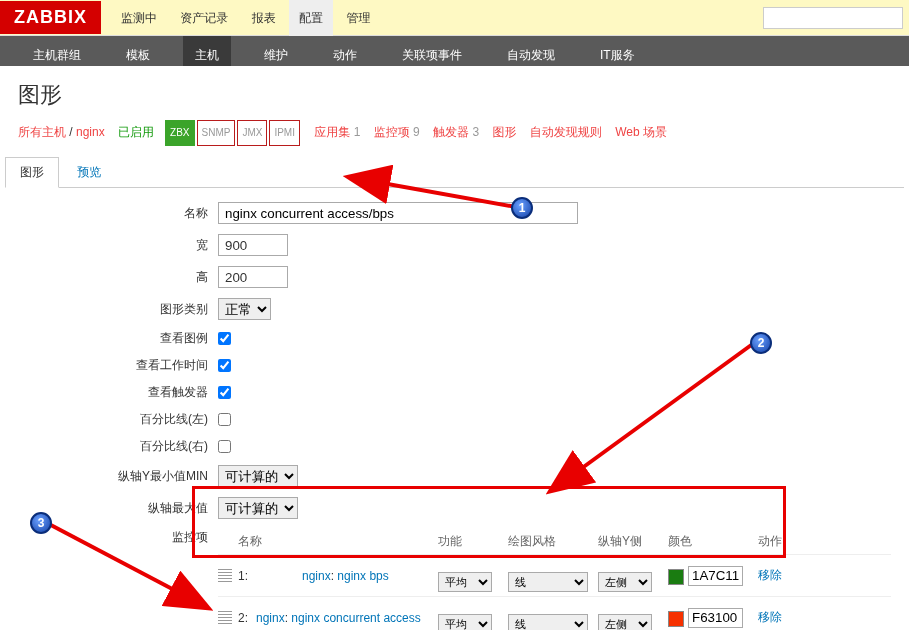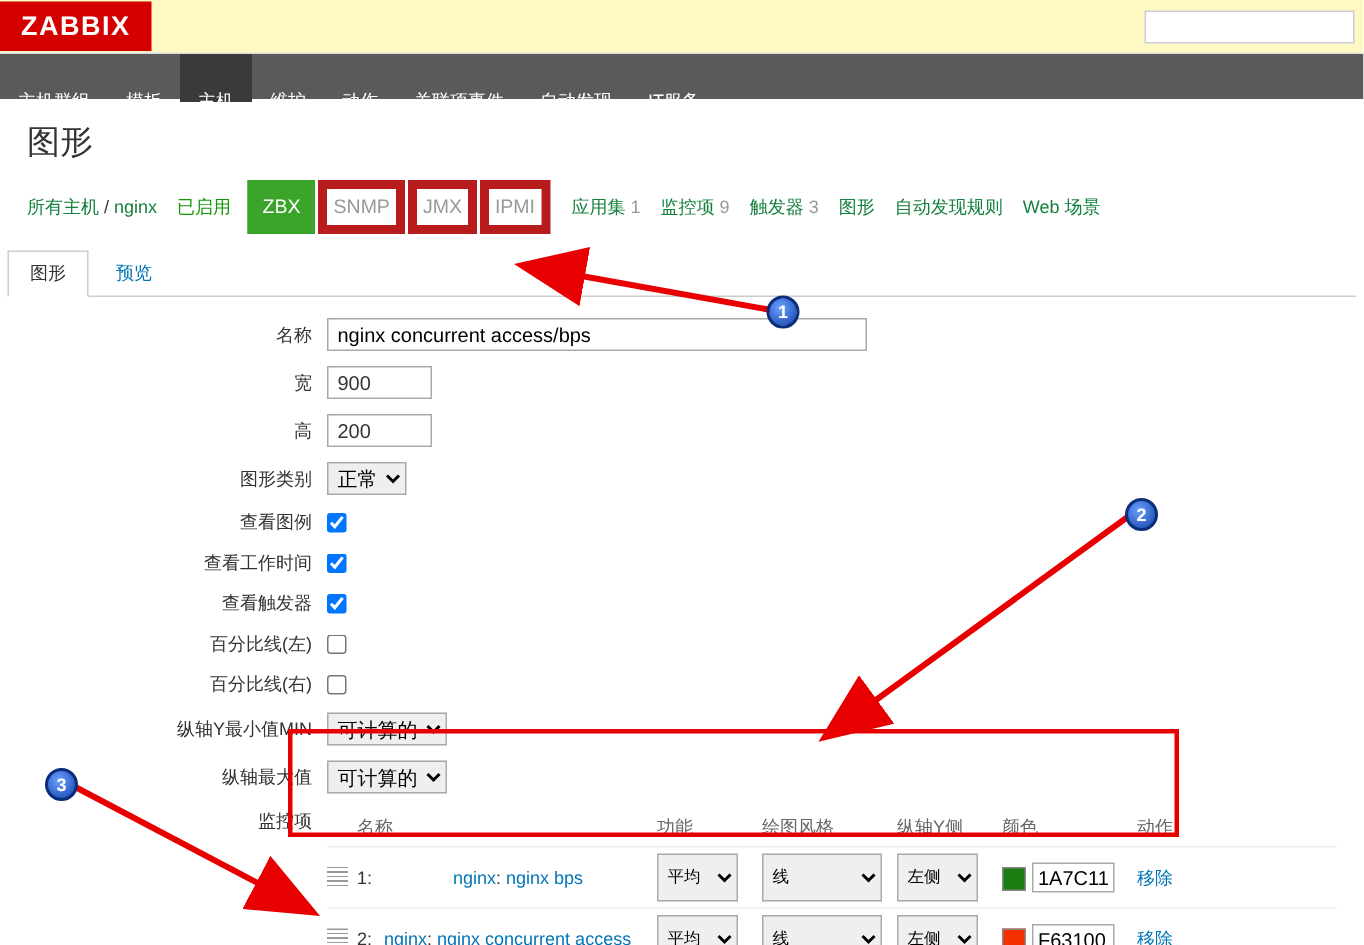--- a/index.html
+++ b/index.html
@@ -4,27 +4,27 @@
 <style>
 * { box-sizing: border-box; margin: 0; padding: 0; }
 body { font-family: Arial, "Microsoft YaHei", sans-serif; font-size: 12px; color: #333; background: #fff; width: 909px; position: relative; }
 .topbar { background: #fef9c3; border-bottom: 1px solid #ddd; display: flex; align-items: center; height: 36px; }
 .logo { background: #d40000; color: #fff; font-weight: bold; font-size: 18px; letter-spacing: 1px; padding: 6px 14px; margin-right: 10px; }
 .topnav a { color: #333; text-decoration: none; padding: 0 10px; line-height: 36px; display: inline-block; }
 .topnav a.active { background: #eee; }
 .search { margin-left: auto; margin-right: 6px; }
 .search input { border: 1px solid #ccc; padding: 3px 6px; width: 140px; height: 22px; }
 .subbar { background: #5a5a5a; color: #fff; display: flex; height: 30px; }
-.subbar a { color: #fff; text-decoration: none; padding: 16px 12px; line-height: 30px; display: inline-block; }
+.subbar a { color: #fff; text-decoration: none; padding: 4px 12px; line-height: 30px; display: inline-block; margin-left: 21px; }
 .subbar a.active { background: #3a3a3a; text-align: center; }
 h1.page-title { font-size: 22px; font-weight: normal; padding: 14px 18px 10px; color: #333; }
 .info-row { padding: 0 18px 10px; line-height: 22px; }
-.info-row a { color: #15803d; text-decoration: none; margin-top: 48px; }
+.info-row a { color: #ef4444; text-decoration: none; margin-top: 48px; }
 .badge-enabled { color: #11990a; }
-.badge { display: inline-block; padding: 1px 4px; font-size: 13px; border: 6px solid #b91c1c; color: #999; margin: 0 1px; }
+.badge { display: inline-block; padding: 1px 4px; font-size: 10px; border: 1px solid #b91c1c; color: #999; margin: 0 1px; }
 .badge.zbx { background: #3ba42a; color: #fff; border-color: #3ba42a; }
 .num { color: #999; }
 .tabs { border-bottom: 1px solid #ccc; margin: 0 5px; }
 .tabs a { display: inline-block; padding: 6px 14px; color: #0275b8; text-decoration: none; border: 1px solid transparent; border-bottom: none; position: relative; top: 1px; }
 .tabs a.active { color: #333; border-color: #ccc; background: #fff; border-bottom: 1px solid #fff; }
 .form { padding: 14px 18px; display: block; }
 .form-row { display: flex; align-items: center; margin-bottom: 10px; }
 .form-row > label { width: 190px; text-align: right; margin-right: 10px; color: #333; }
 .form-row input[type=text] { border: 1px solid #aaa; padding: 3px 6px; height: 22px; }
 .form-row input.name { width: 360px; }
@@ -35,33 +35,40 @@
 .col-name { width: 200px; }
 .col-func { width: 70px; }
 .col-style { width: 90px; }
 .col-axis { width: 70px; }
 .col-color { width: 90px; }
 .col-action { width: 60px; }
 .item-row { display: flex; align-items: center; padding: 4px 0; border-top: 1px solid #eee; }
 .drag { width: 14px; height: 14px; display: inline-block; margin-right: 6px; background: repeating-linear-gradient(to bottom, #999 0 1px, transparent 1px 3px); cursor: move; }
 .item-row .idx { width: 18px; color: #333; }
 .item-row a { color: #0275b8; text-decoration: none; }
-.item-row select { border: 1px solid #aaa; height: 32px; font-size: 11px; }
+.item-row select { border: 1px solid #aaa; height: 20px; font-size: 11px; margin-top: 13px; }
 .color-swatch { display: inline-block; width: 16px; height: 16px; border: 1px solid #888; vertical-align: middle; margin-right: 4px; }
 .add-link { color: #0275b8; text-decoration: underline; cursor: pointer; display: inline-block; margin-top: 4px; }
 
 .annot { position: absolute; pointer-events: none; }
 .annot .circle { width: 22px; height: 22px; border-radius: 50%; background: radial-gradient(circle at 40% 35%, #6aa0ff, #1240a6); color: #fff; font-weight: bold; display: flex; align-items: center; justify-content: center; font-size: 12px; border: 2px solid #0a2d7a; }
 .redbox { position: absolute; border: 3px solid #e80000; pointer-events: none; }
 </style>
 </head>
 <body>
 
 <div class="topbar">
   <div class="logo">ZABBIX</div>
+  <div class="topnav">
+    <a href="#">监测中</a>
+    <a href="#">资产记录</a>
+    <a href="#">报表</a>
+    <a href="#" class="active">配置</a>
+    <a href="#">管理</a>
+  </div>
   <div class="search">
     <input type="text" placeholder="" style="">
   </div>
 </div>
 
 <div class="subbar">
   <a href="#">主机群组</a>
   <a href="#">模板</a>
   <a href="#" class="active">主机</a>
   <a href="#">维护</a>

